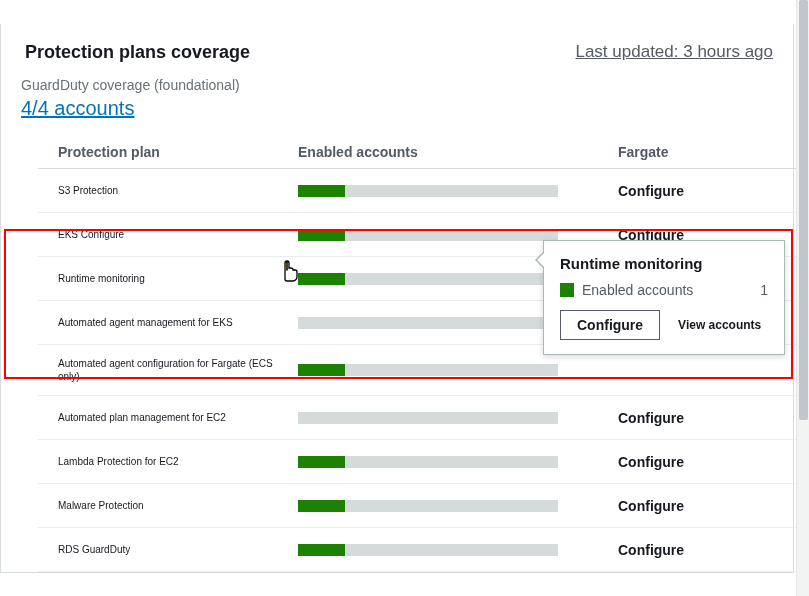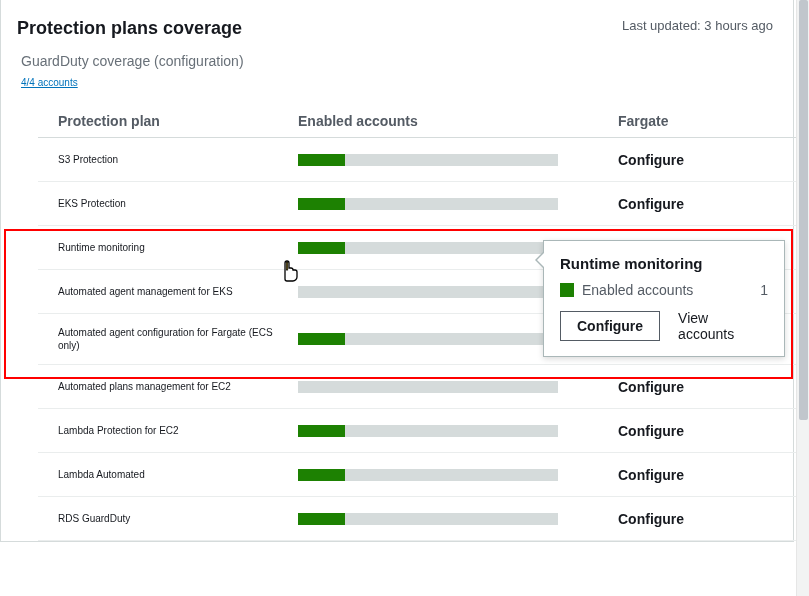--- a/index.html
+++ b/index.html
@@ -12,46 +12,48 @@
     height: 596px;
     position: relative;
   }
   .panel {
     border: 1px solid #d5dbdb;
     border-top: none;
     width: 794px;
     background: #fff;
   }
   .panel-header {
-    padding: 18px 20px 14px 16px;
+    padding: 18px 20px 14px 24px;
     display: flex;
     justify-content: space-between;
     align-items: flex-start;
+    margin-top: 24px;
   }
   .panel-title {
     font-size: 18px;
     font-weight: 700;
     color: #16191f;
   }
   .last-updated {
-    font-size: 13px;
+    font-size: 17px;
     color: #545b64;
+    text-decoration: underline;
   }
   .subtitle {
     padding: 0 20px 4px 20px;
     color: #687078;
     font-size: 14px;
   }
   .accounts-link {
     padding: 0 20px 16px 20px;
   }
   .accounts-link a {
     color: #0073bb;
     text-decoration: underline;
-    font-size: 10px;
+    font-size: 20px;
   }
   .table {
     width: 100%;
     margin-left: 37px;
   }
   .thead {
     display: flex;
     border-bottom: 1px solid #d5dbdb;
     padding: 8px 20px;
   }
@@ -162,24 +164,24 @@
   .btn-outline {
     border: 1px solid #545b64;
     background: #fff;
     color: #16191f;
     font-weight: 700;
     padding: 6px 16px;
     font-size: 14px;
     cursor: pointer;
   }
   .view-accounts {
-    font-weight: 400;
+    font-weight: 700;
     color: #16191f;
     cursor: pointer;
-    font-size: 14px;
+    font-size: 12px;
   }
   .cursor-icon {
     position: absolute;
     z-index: 60;
     font-size: 20px;
     pointer-events: none;
   }
   .scrollbar {
     position: absolute;
     right: 0;
@@ -202,21 +204,21 @@
 </head>
 <body>
 
 <div class="panel">
 
   <div class="panel-header">
     <div class="panel-title">Protection plans coverage</div>
     <div class="last-updated">Last updated: 3 hours ago</div>
   </div>
 
-  <div class="subtitle">GuardDuty coverage (configuration)</div>
+  <div class="subtitle">GuardDuty coverage (foundational)</div>
 
   <div class="accounts-link">
     <a href="#">4/4 accounts</a>
   </div>
 
   <div class="table">
     <div class="thead">
       <div class="th col-plan">Protection plan</div>
       <div class="th col-enabled">Enabled accounts</div>
       <div class="th col-actions">Fargate</div>
@@ -225,21 +227,21 @@
         <div class="trow">
           <div class="col-plan plan-name">S3 Protection</div>
           <div class="col-enabled">
             <div class="bar">
               <div class="bar-fill" style="width: 18%;"></div>
             </div>
           </div>
           <div class="col-actions"><span class="configure-link">Configure</span></div>
         </div>
         <div class="trow">
-          <div class="col-plan plan-name">EKS Protection</div>
+          <div class="col-plan plan-name">EKS Configure</div>
           <div class="col-enabled">
             <div class="bar">
               <div class="bar-fill" style="width: 18%;"></div>
             </div>
           </div>
           <div class="col-actions"><span class="configure-link">Configure</span></div>
         </div>
         <div class="trow">
           <div class="col-plan plan-name">Runtime monitoring</div>
           <div class="col-enabled">
@@ -261,39 +263,39 @@
         <div class="trow">
           <div class="col-plan plan-name">Automated agent configuration for Fargate (ECS only)</div>
           <div class="col-enabled">
             <div class="bar">
               <div class="bar-fill" style="width: 18%;"></div>
             </div>
           </div>
           <div class="col-actions"></div>
         </div>
         <div class="trow">
-          <div class="col-plan plan-name">Automated plans management for EC2</div>
+          <div class="col-plan plan-name">Automated plan management for EC2</div>
           <div class="col-enabled">
             <div class="bar">
               <div class="bar-fill" style="width: 0%;"></div>
             </div>
           </div>
           <div class="col-actions"><span class="configure-link">Configure</span></div>
         </div>
         <div class="trow">
           <div class="col-plan plan-name">Lambda Protection for EC2</div>
           <div class="col-enabled">
             <div class="bar">
               <div class="bar-fill" style="width: 18%;"></div>
             </div>
           </div>
           <div class="col-actions"><span class="configure-link">Configure</span></div>
         </div>
         <div class="trow">
-          <div class="col-plan plan-name">Lambda Automated</div>
+          <div class="col-plan plan-name">Malware Protection</div>
           <div class="col-enabled">
             <div class="bar">
               <div class="bar-fill" style="width: 18%;"></div>
             </div>
           </div>
           <div class="col-actions"><span class="configure-link">Configure</span></div>
         </div>
         <div class="trow">
           <div class="col-plan plan-name">RDS GuardDuty</div>
           <div class="col-enabled">

